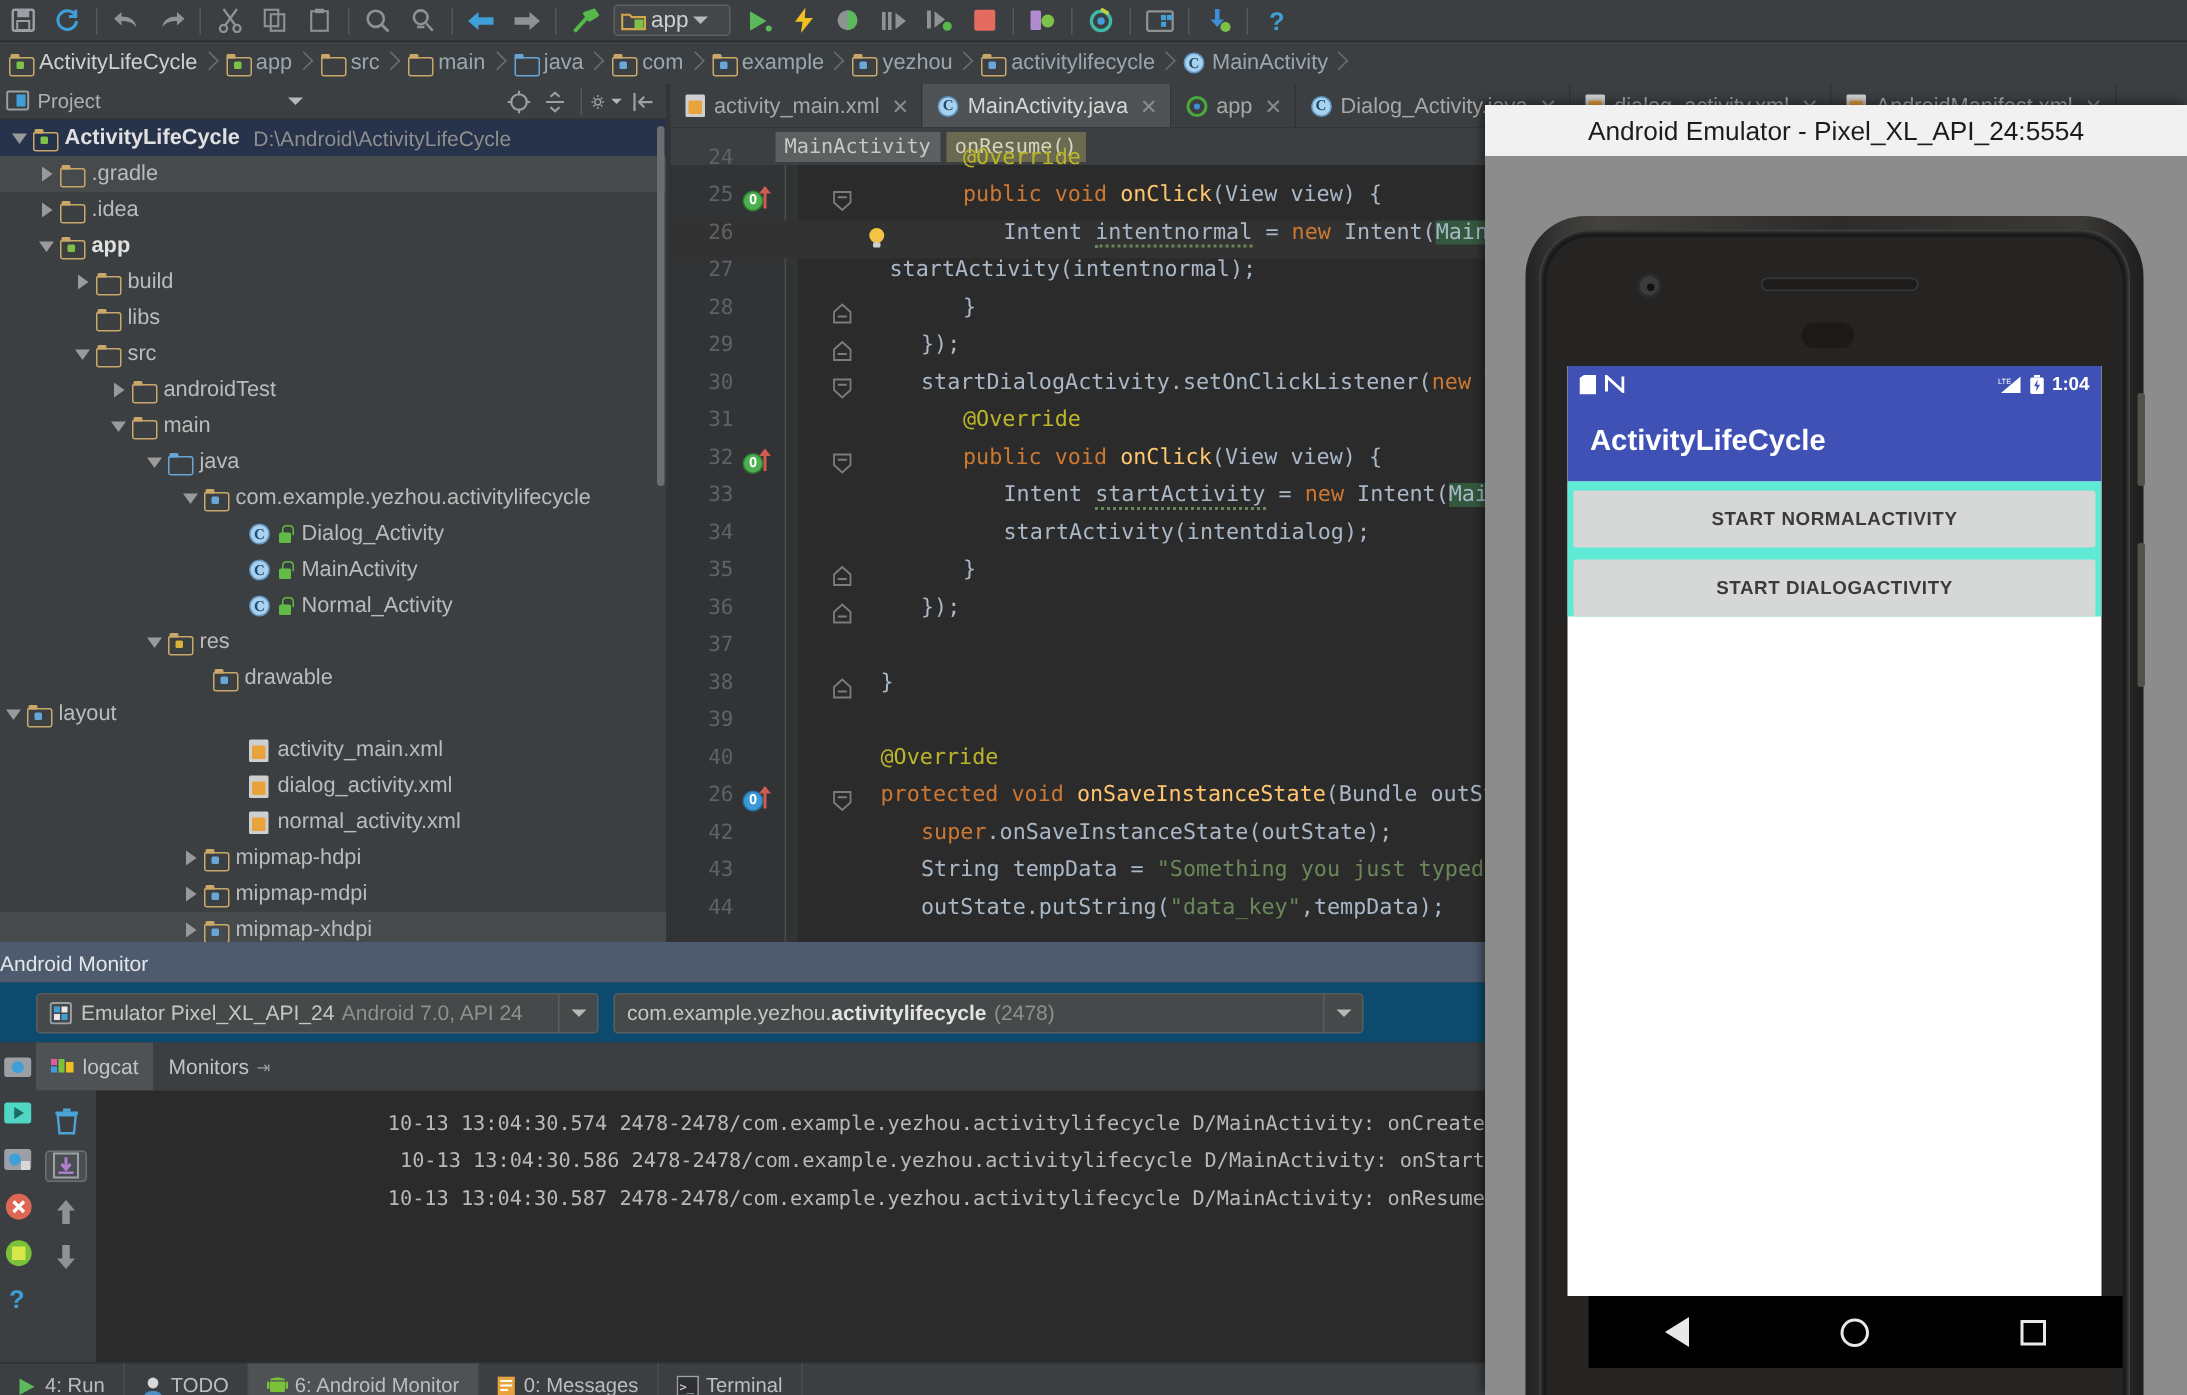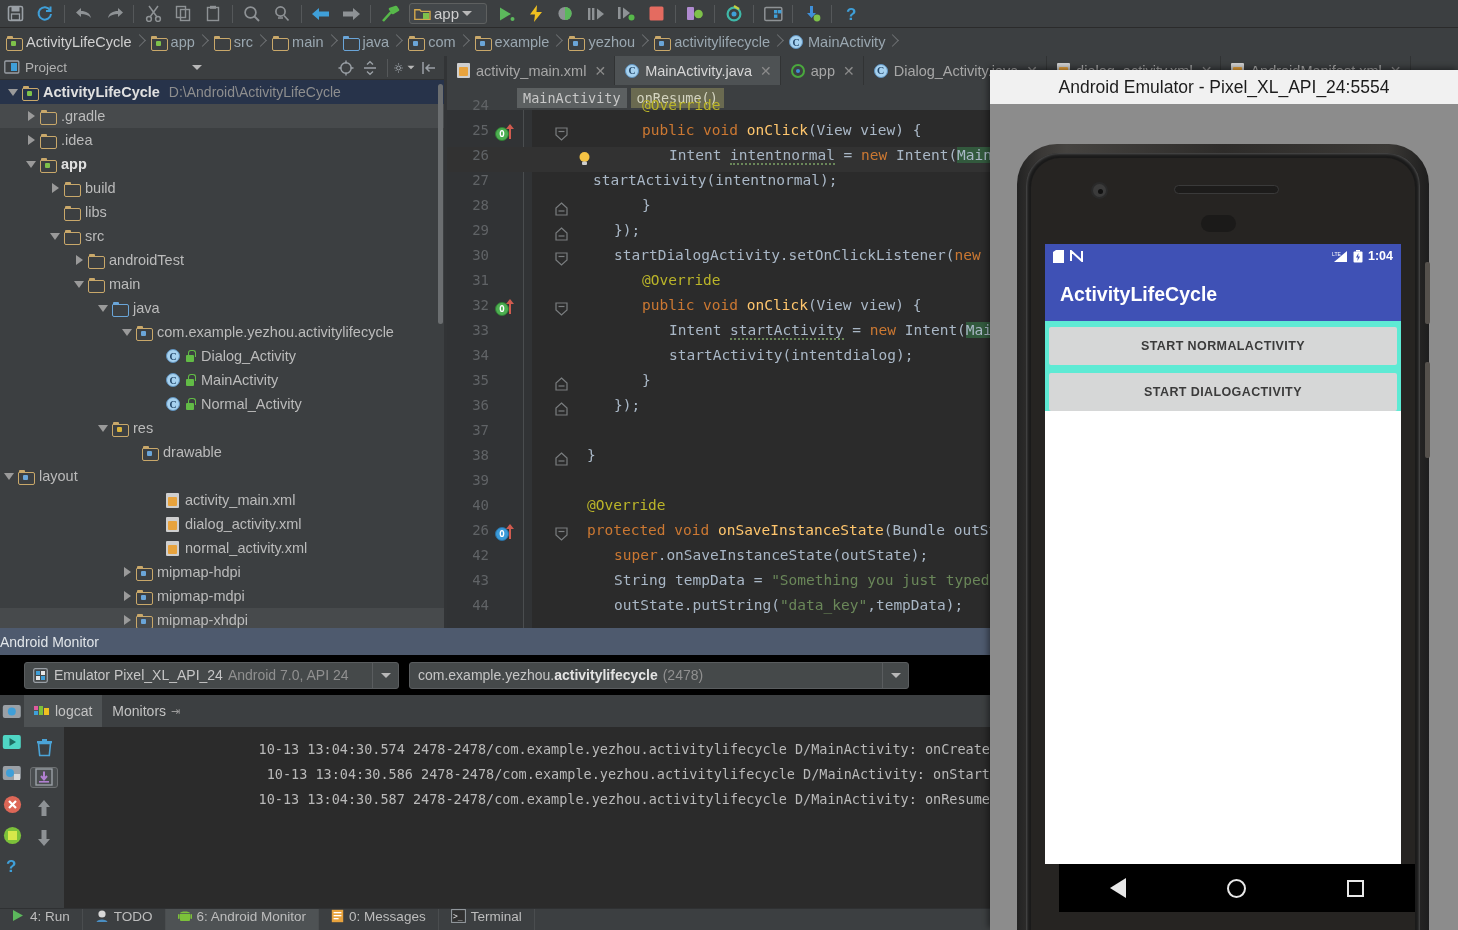--- a/index.html
+++ b/index.html
@@ -221,21 +221,21 @@
 
   
   .am-header {
     position: absolute; left: 0; top: 628px; width: 990px; height: 27px;
     background: #4e5a6e; display: flex; align-items: center; padding-left: 6px;
   }
   .am-title { color: #e2e6ea; font-size: 14px; margin-left: -6px; }
 
   .am-selects {
     position: absolute; left: 0; top: 655px; width: 990px; height: 40px;
-    background: #000000; display: flex; align-items: center; padding-left: 24px; gap: 10px;
+    background: #0c4a6e; display: flex; align-items: center; padding-left: 24px; gap: 10px;
   }
   .combo {
     height: 27px; background: #45494a; border: 1px solid #5a5d5f; border-radius: 3px;
     display: flex; align-items: center; padding-left: 8px; color: #c6c6c6; font-size: 14px;
     position: relative;
   }
   .combo .arrow-box {
     margin-left: auto; width: 26px; height: 25px; display: flex; align-items: center; justify-content: center;
     border-left: 1px solid #5a5d5f;
   }
@@ -277,21 +277,21 @@
   }
   .ls-ico { width: 22px; height: 22px; display: flex; align-items: center; justify-content: center; }
 
   
   .statusbar {
     position: absolute; left: 0; top: 908px; width: 990px; height: 22px;
     background: #3c3f41; display: flex; align-items: center;
     border-top: 1px solid #2f3133;
   }
   .sb-item {
-    display: flex; align-items: flex-start; gap: 5px; padding: 0 12px; height: 22px;
+    display: flex; align-items: flex-end; gap: 5px; padding: 0 12px; height: 22px;
     font-size: 13.5px; color: #bdbdbd; border-right: 1px solid #4a4d4f;
   }
   .sb-item.active { background: #4e5254; }
 
   
   .emu-win {
     position: absolute; left: 990px; top: 70px; width: 468px; height: 860px;
     background: #f1f1f1; box-shadow: -2px -2px 6px rgba(0,0,0,.45);
   }
   .emu-title {

